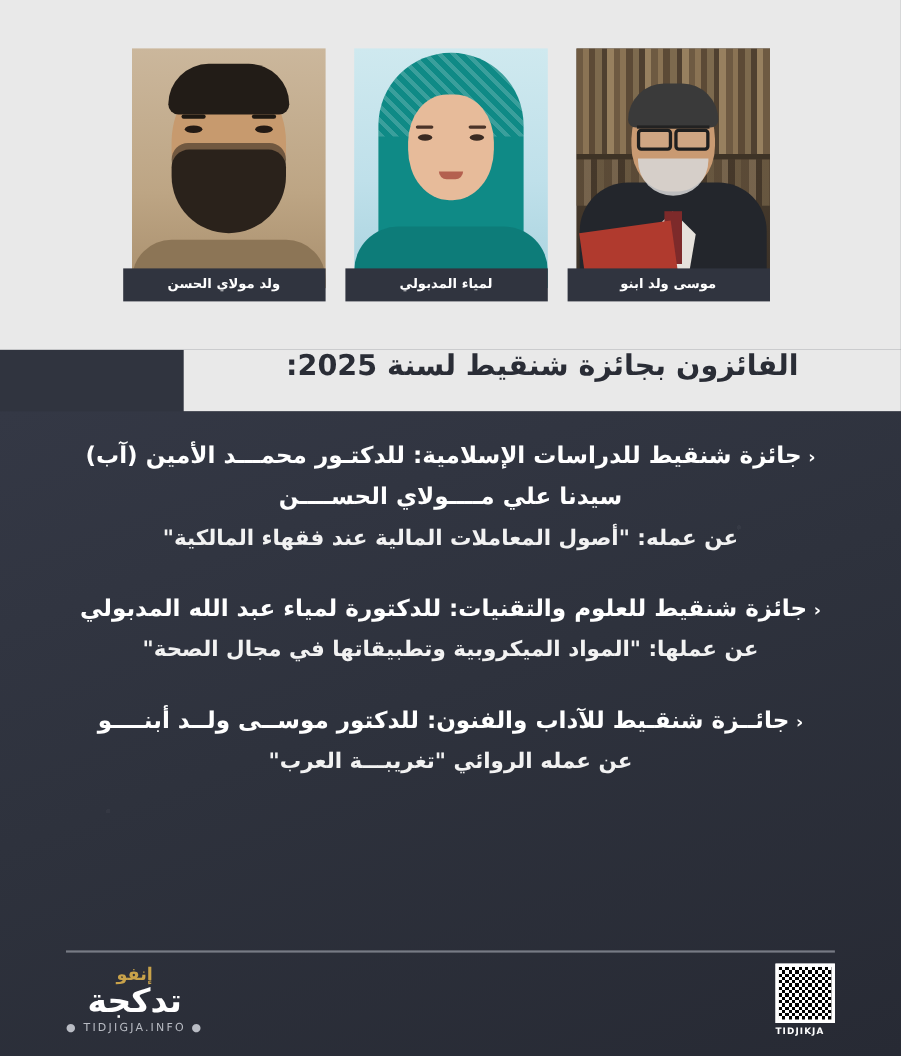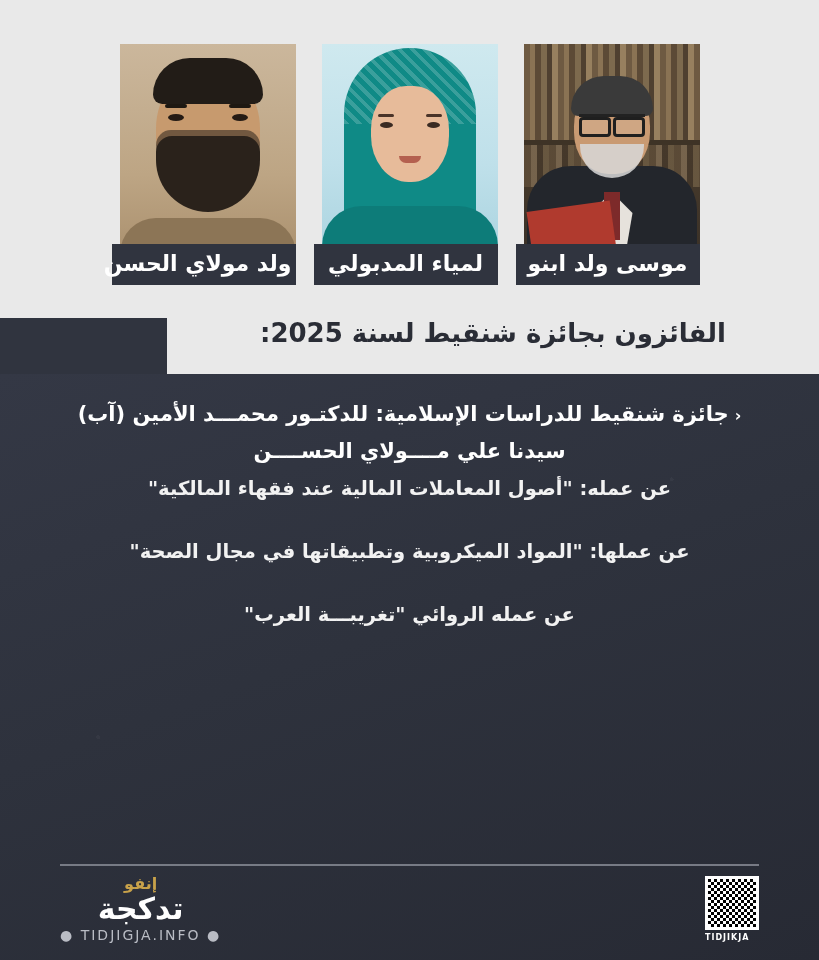--- a/index.html
+++ b/index.html
@@ -112,21 +112,21 @@
   .p3 .brow3.l{left:45px;} .p3 .brow3.r{right:45px;}
   .p3 .shirt3 { position:absolute; left:50%; bottom:0; transform:translateX(-50%);
               width:176px; height:44px; background:#8c7556; border-radius:36px 36px 0 0;}
 
   .name-plate {
     position: relative;
     margin-top: -18px;
     background: #30343f;
     color: #ffffff;
     text-align: center;
-    font-size: 22px;
+    font-size: 12px;
     font-weight: bold;
     padding: 7px 4px 9px;
     letter-spacing: 0;
     white-space: nowrap;
   }
   .name-plate.w1 { width: 176px; margin-left:auto; margin-right:auto; }
 
   
   .heading-band {
     width: 652px;
@@ -212,21 +212,21 @@
     margin-bottom: 2px;
   }
   .brand-main {
     color: #ffffff;
     font-size: 30px;
     font-weight: bold;
     letter-spacing: 1px;
   }
   .brand-url {
     color: #b9bcc4;
-    font-size: 14px;
+    font-size: 10px;
     letter-spacing: 2px;
     margin-top: 4px;
   }
   .qr-wrap { text-align: left; }
   .qr {
     width: 48px; height: 48px;
     background:
       repeating-linear-gradient(0deg, #000 0 3px, #fff 3px 6px),
       repeating-linear-gradient(90deg, #000 0 3px, #fff 3px 6px);
     background-blend-mode: difference;
@@ -302,24 +302,30 @@
 
   <div class="award-block">
     <p class="award-line">
       <span class="bullet">‹</span><span>جائزة شنقيط للدراسات الإسلامية: للدكتـور محمـــد الأمين (آب)</span>
     </p>
     <p class="award-line">سيدنا علي مــــولاي الحســــن</p>
     <p class="award-work">عن عمله: "أصول المعاملات المالية عند فقهاء المالكية"</p>
   </div>
 
   <div class="award-block">
+    <p class="award-line">
+      <span class="bullet">‹</span><span>جائزة شنقيط للعلوم والتقنيات: للدكتورة لمياء عبد الله المدبولي</span>
+    </p>
     <p class="award-work">عن عملها: "المواد الميكروبية وتطبيقاتها في مجال الصحة"</p>
   </div>
 
   <div class="award-block">
+    <p class="award-line">
+      <span class="bullet">‹</span><span>جائــزة شنقـيط للآداب والفنون: للدكتور موســى ولــد أبنــــو</span>
+    </p>
     <p class="award-work">عن عمله الروائي "تغريبـــة العرب"</p>
   </div>
 
   <div class="footer">
     <div class="footer-rule"></div>
     <div class="footer-row">
       <div class="brand">
         <div class="brand-sub">إنفو</div>
         <div class="brand-main">تدكجة</div>
         <div class="brand-url">● TIDJIGJA.INFO ●</div>

